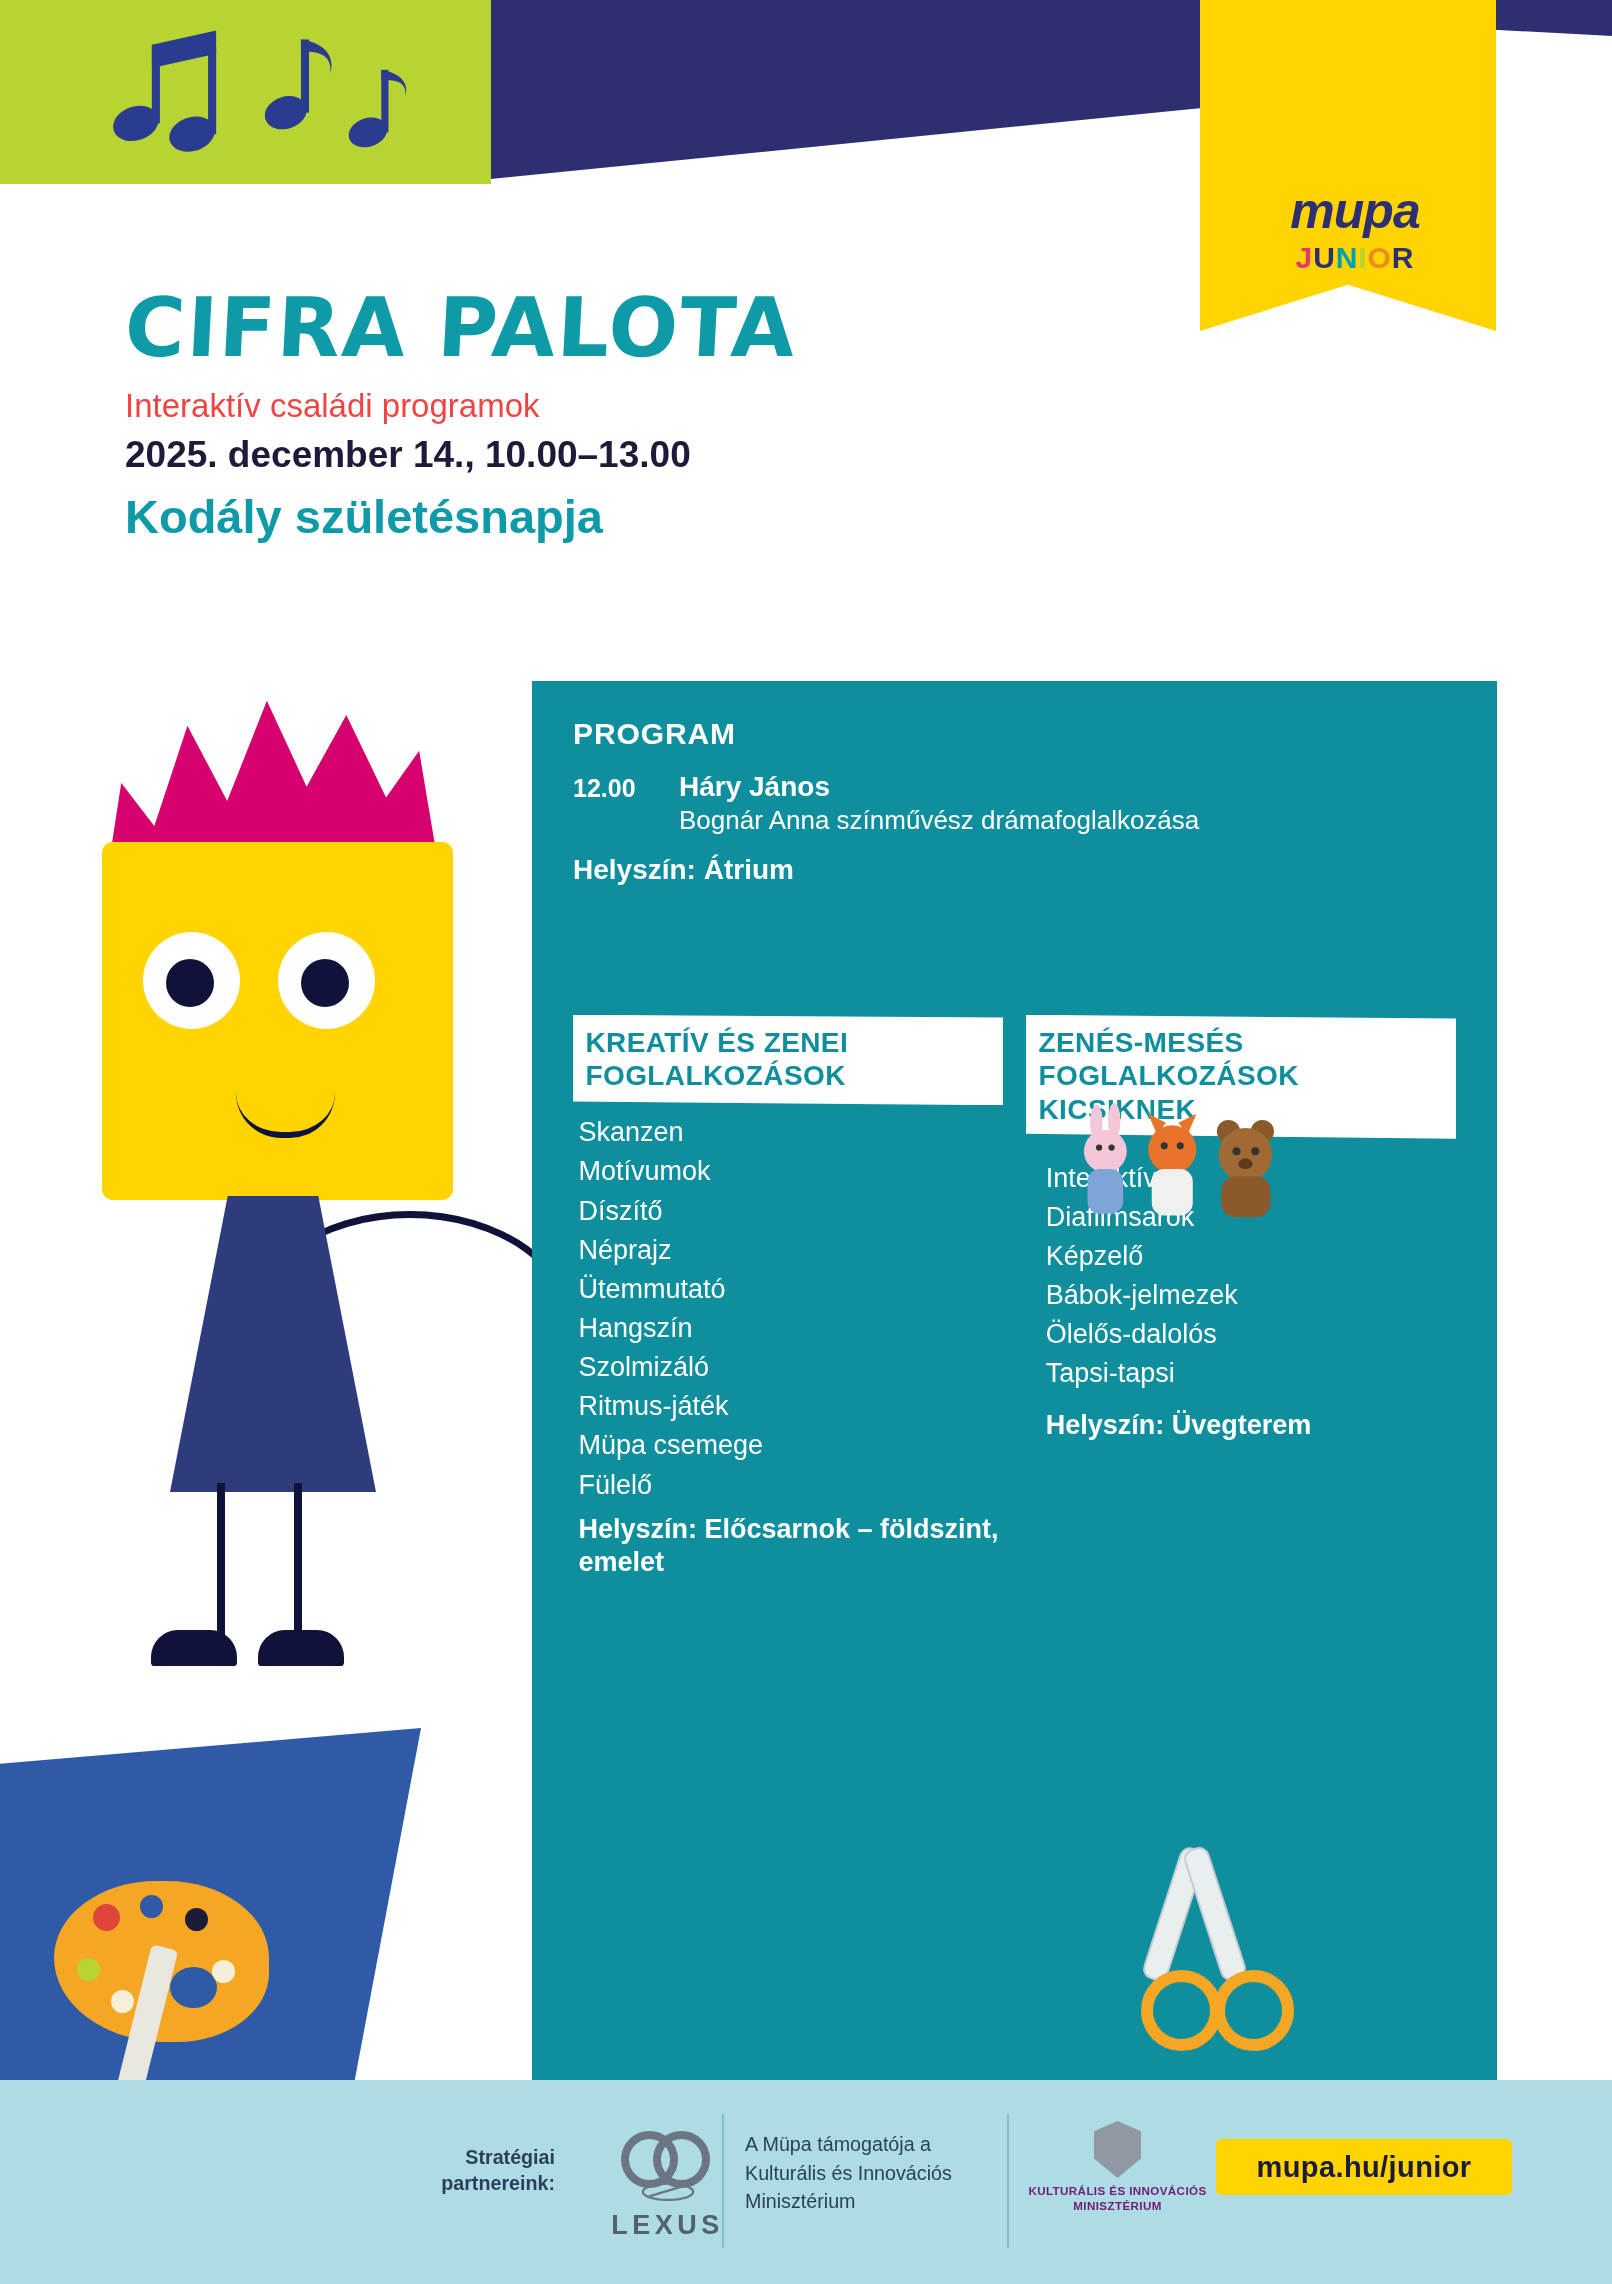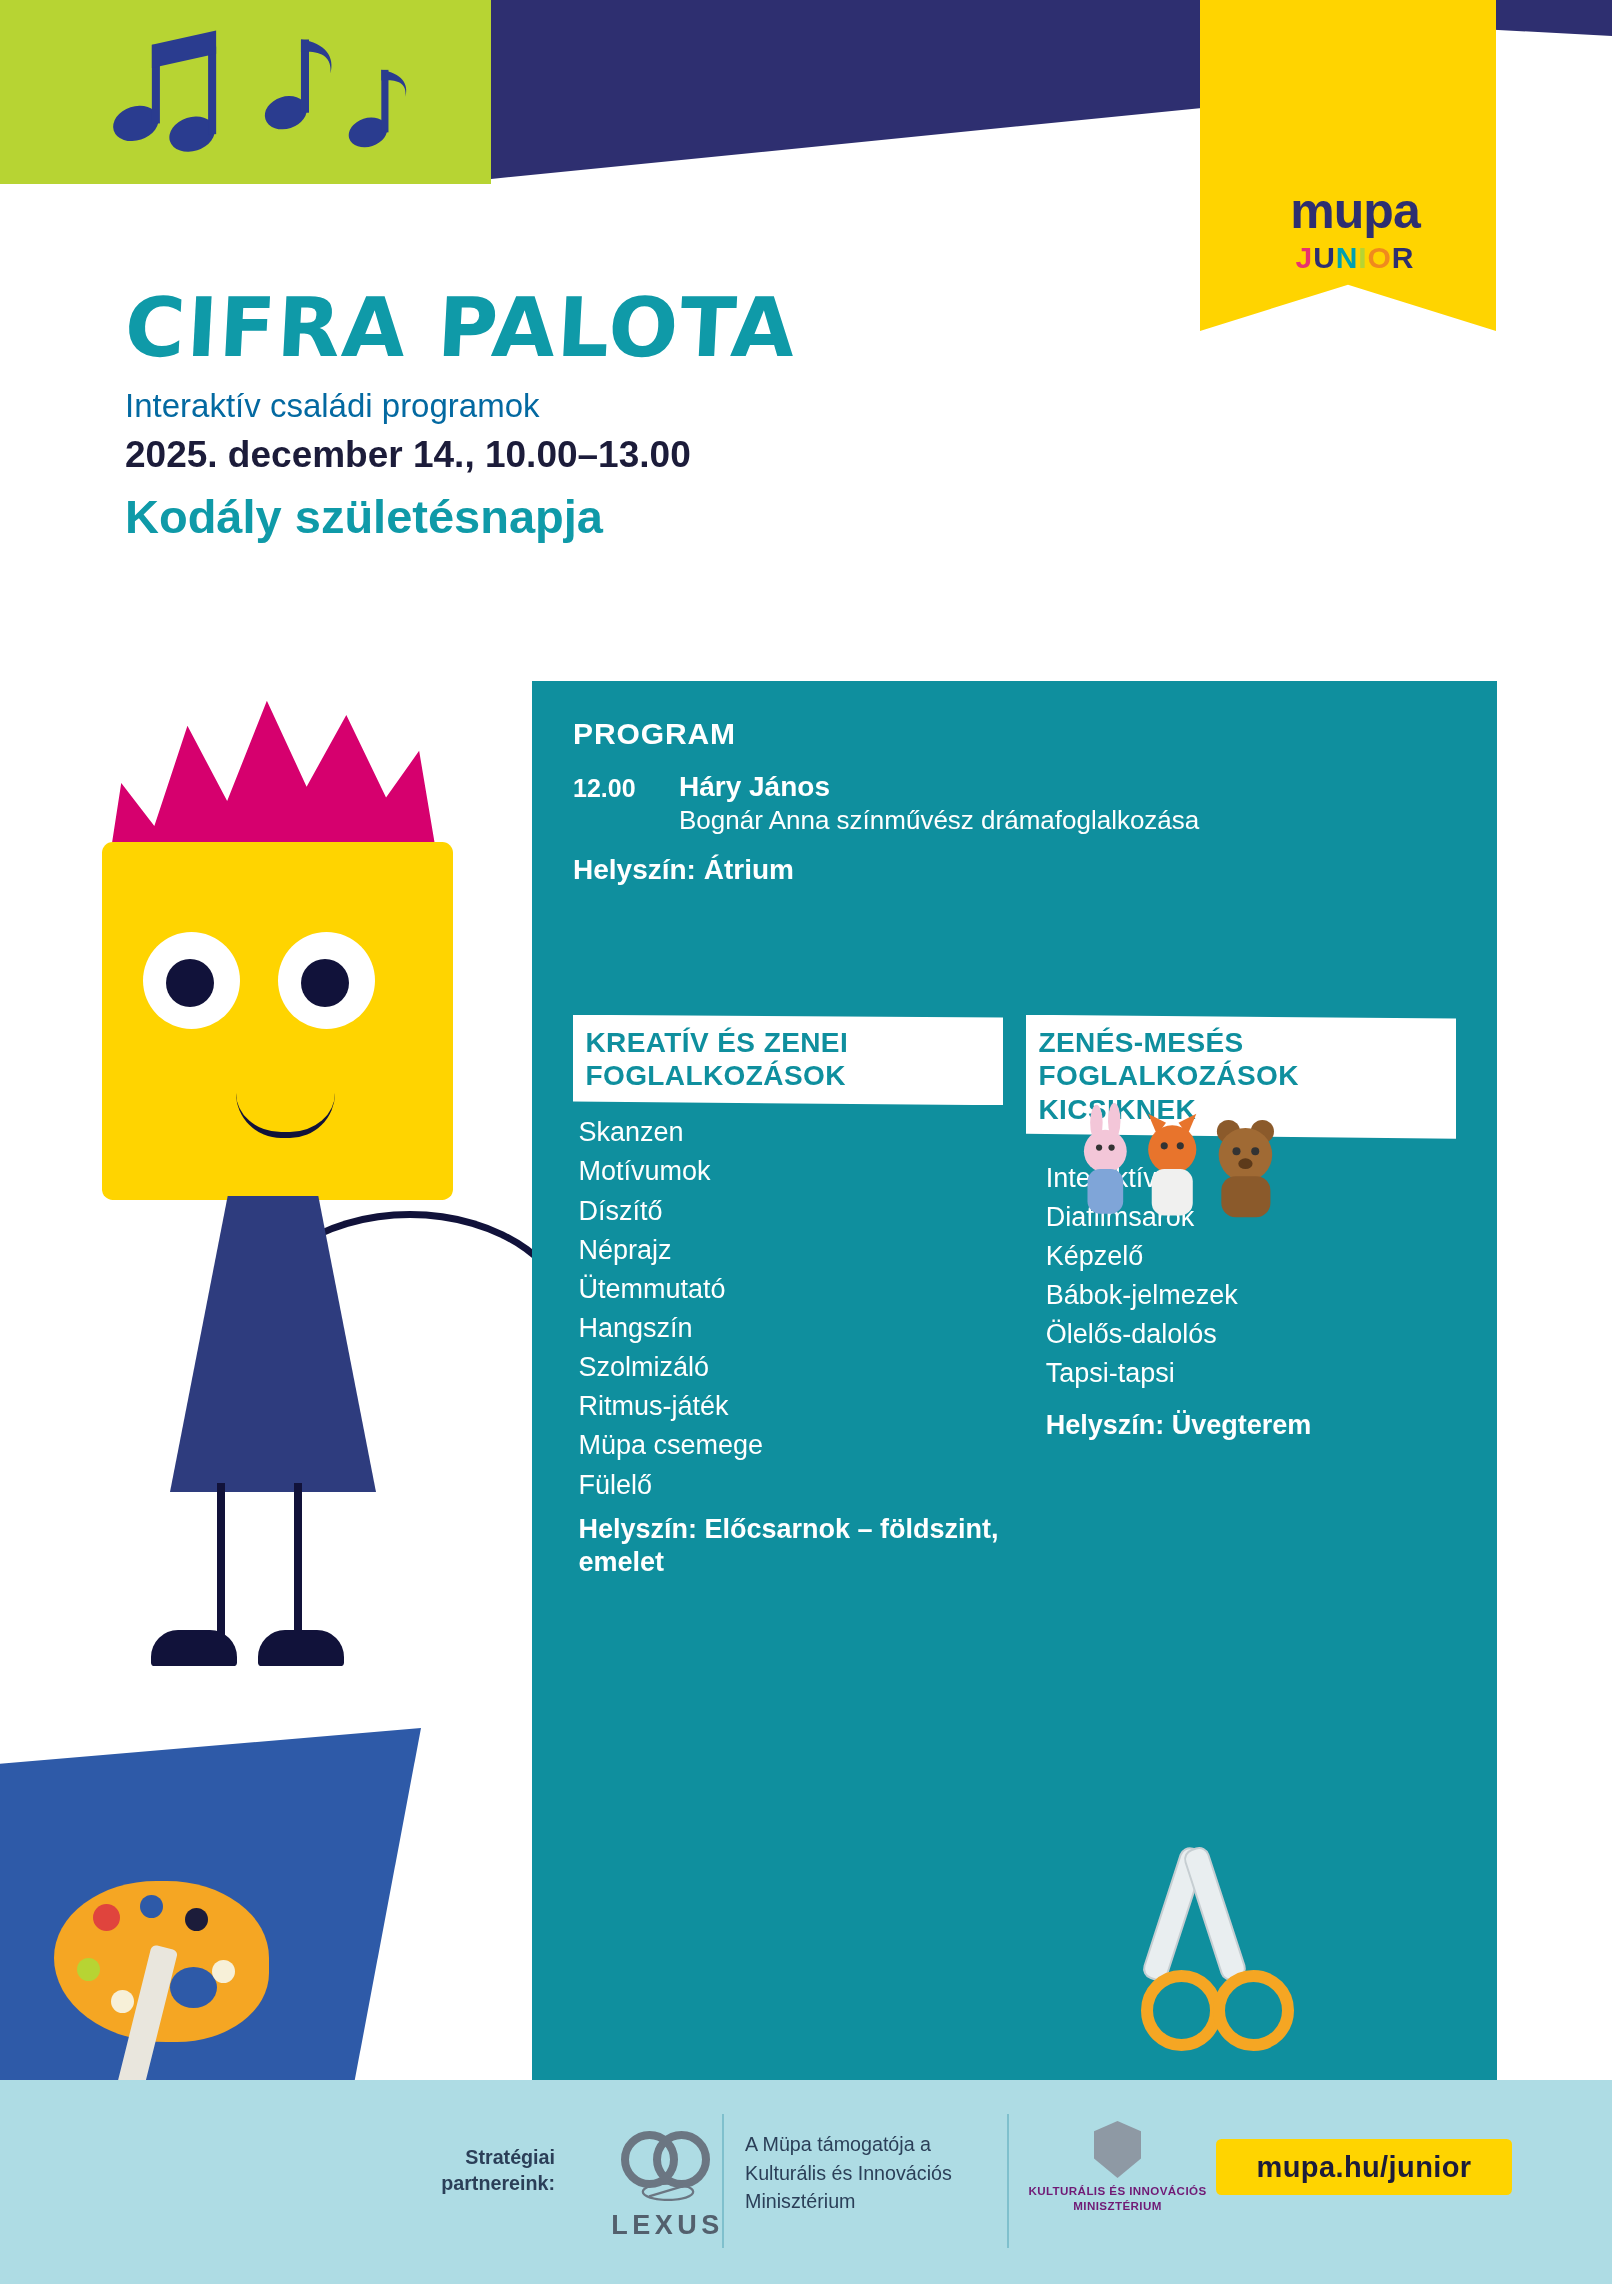--- a/index.html
+++ b/index.html
@@ -62,20 +62,21 @@
     left: 1252px; top: 186px;
     width: 206px;
     text-align: center;
     color: #2e2f70;
   }
   .logo-main {
     font-size: 50px;
     font-weight: bold;
     letter-spacing: -0.9px;
     line-height: 1;
+    font-style: italic;
   }
   .logo-sub {
     font-size: 30px;
     font-weight: bold;
     letter-spacing: 0.9px;
     margin-top: 5.4px;
   }
   .logo-sub .c1 { color: #e8336e; }
   .logo-sub .c2 { color: #2e2f70; }
   .logo-sub .c3 { color: #00a0b0; }
@@ -94,21 +95,21 @@
     font-size: 82px;
     line-height: 1;
     font-weight: bold;
     color: #0f9aa8;
     letter-spacing: 1.8px;
     font-family: "DejaVu Sans", sans-serif;
     transform: skewX(-3deg);
   }
   .subtitle {
     font-size: 33px;
-    color: #0369a1;
+    color: #ef4444;
     margin-top: 18px;
   }
   .date {
     font-size: 37px;
     font-weight: bold;
     color: #1c1c3a;
     margin-top: 9px;
   }
   .headline {
     font-size: 47px;

